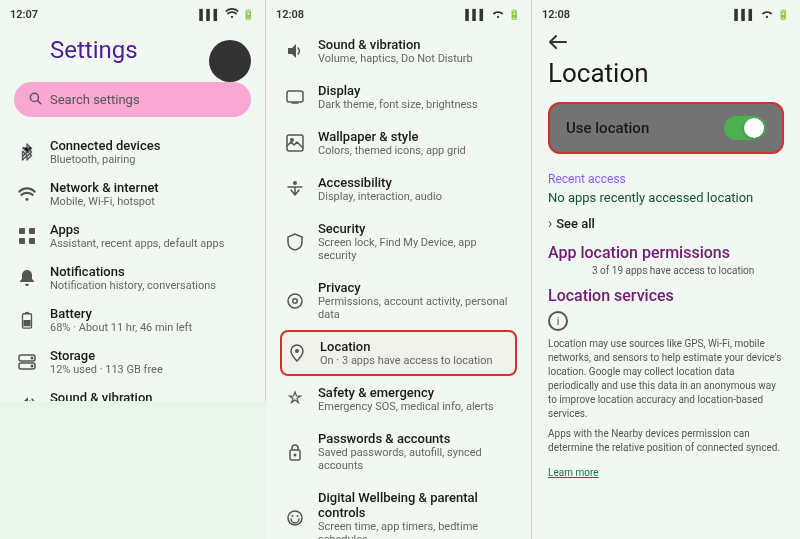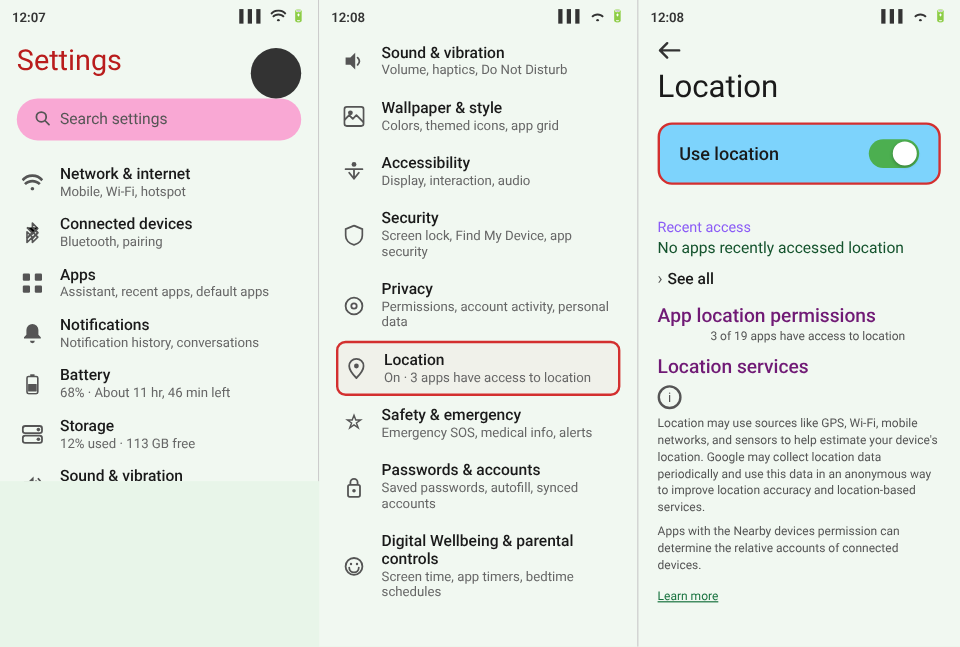--- a/index.html
+++ b/index.html
@@ -46,22 +46,23 @@
 
     
     .panel1-content {
       flex: 1;
       padding: 8px 14px;
       overflow: hidden;
     }
     .panel1-title {
       font-size: 24px;
       font-weight: 400;
-      color: #b91c1c;
+      color: #4c1d95;
       margin-bottom: 10px;
+      margin-left: 36px;
     }
     .avatar-circle {
       width: 42px;
       height: 42px;
       border-radius: 50%;
       background: #333;
       position: absolute;
       top: 40px;
       right: 14px;
     }
@@ -158,22 +159,22 @@
       margin-bottom: 14px;
       margin-top: 4px;
     }
     .use-location-box {
       border: 2px solid #d32f2f;
       border-radius: 12px;
       padding: 12px 16px;
       display: flex;
       align-items: center;
       justify-content: space-between;
-      margin-bottom: 28px;
-      background: #7dd3fc;
+      margin-bottom: 18px;
+      background: #737373;
     }
     .use-location-label {
       font-size: 15px;
       font-weight: 500;
       color: #1a1a1a;
     }
     .toggle-on {
       width: 42px;
       height: 24px;
       background: #4caf50;
@@ -281,43 +282,43 @@
         <svg width="14" height="14" viewBox="0 0 24 24">
             <circle cx="11" cy="11" r="7" stroke="#555" stroke-width="2.5" fill="none"></circle>
             <line x1="16.5" y1="16.5" x2="22" y2="22" stroke="#555" stroke-width="2.5" stroke-linecap="round"></line>
           </svg>
       </span>
       <span class="search-bar-text">Search settings</span>
     </div>
 
     <div class="settings-list-item">
       <div class="item-icon">
+        <svg width="14" height="18" viewBox="0 0 14 20">
+            <path d="M7 1l5 5-5 5V1zM7 9l5 5-5 5v-5l-5 5V9l5 5" stroke="#555" stroke-width="1.5" fill="none" stroke-linejoin="round"></path>
+            <polyline points="2,5 7,10 12,5" stroke="none"></polyline>
+            <path d="M2 5l5 5-5 5m5-10l5 5-5 5" stroke="#555" stroke-width="1.8" fill="none" stroke-linejoin="round"></path>
+          </svg>
+      </div>
+      <div class="item-text">
+        <div class="item-title">Connected devices</div>
+        <div class="item-subtitle">Bluetooth, pairing</div>
+      </div>
+    </div>
+
+    <div class="settings-list-item">
+      <div class="item-icon">
         <svg width="18" height="14" viewBox="0 0 24 18">
             <path d="M12 6C8.4 6 5.1 7.5 2.7 9.9l2.1 2.1C6.6 10.2 9.2 9 12 9s5.4 1.2 7.2 3L21.3 9.9C18.9 7.5 15.6 6 12 6z" fill="#555"></path>
             <path d="M12 0C7.1 0 2.7 2.1 0 5.5l2.1 2.1C4.5 4.8 8.1 3 12 3s7.5 1.8 9.9 4.6l2.1-2.1C21.3 2.1 16.9 0 12 0z" fill="#555"></path>
             <circle cx="12" cy="16" r="2" fill="#555"></circle>
           </svg>
       </div>
       <div class="item-text">
         <div class="item-title">Network &amp; internet</div>
         <div class="item-subtitle">Mobile, Wi-Fi, hotspot</div>
-      </div>
-    </div>
-
-    <div class="settings-list-item">
-      <div class="item-icon">
-        <svg width="14" height="18" viewBox="0 0 14 20">
-            <path d="M7 1l5 5-5 5V1zM7 9l5 5-5 5v-5l-5 5V9l5 5" stroke="#555" stroke-width="1.5" fill="none" stroke-linejoin="round"></path>
-            <polyline points="2,5 7,10 12,5" stroke="none"></polyline>
-            <path d="M2 5l5 5-5 5m5-10l5 5-5 5" stroke="#555" stroke-width="1.8" fill="none" stroke-linejoin="round"></path>
-          </svg>
-      </div>
-      <div class="item-text">
-        <div class="item-title">Connected devices</div>
-        <div class="item-subtitle">Bluetooth, pairing</div>
       </div>
     </div>
 
     <div class="settings-list-item">
       <div class="item-icon">
         <svg width="18" height="18" viewBox="0 0 18 18">
           <rect x="1" y="1" width="6" height="6" rx="1" fill="#555"></rect>
           <rect x="11" y="1" width="6" height="6" rx="1" fill="#555"></rect>
           <rect x="1" y="11" width="6" height="6" rx="1" fill="#555"></rect>
           <rect x="11" y="11" width="6" height="6" rx="1" fill="#555"></rect>
@@ -410,20 +411,33 @@
             <polygon points="2,6 6,6 10,2 10,16 6,12 2,12" fill="#555"></polygon>
             <path d="M12 6c1 1 1.5 2 1.5 3s-.5 2-1.5 3" stroke="#555" stroke-width="1.5" fill="none" stroke-linecap="round"></path>
           </svg>
       </div>
       <div class="item-text">
         <div class="item-title">Sound &amp; vibration</div>
         <div class="item-subtitle">Volume, haptics, Do Not Disturb</div>
       </div>
     </div>
 
+    <div class="panel2-item">
+      <div class="item-icon">
+        <svg width="18" height="14" viewBox="0 0 18 14">
+            <rect x="1" y="1" width="16" height="11" rx="2" stroke="#555" stroke-width="1.5" fill="none"></rect>
+            <line x1="6" y1="13" x2="12" y2="13" stroke="#555" stroke-width="1.5" stroke-linecap="round"></line>
+            <line x1="9" y1="12" x2="9" y2="13" stroke="#555" stroke-width="1.5"></line>
+          </svg>
+      </div>
+      <div class="item-text">
+        <div class="item-title">Display</div>
+        <div class="item-subtitle">Dark theme, font size, brightness</div>
+      </div>
+    </div>
 
     <div class="panel2-item">
       <div class="item-icon">
         <svg width="18" height="18" viewBox="0 0 18 18">
             <rect x="1" y="1" width="16" height="16" rx="2" stroke="#555" stroke-width="1.5" fill="none"></rect>
             <circle cx="6" cy="6" r="2" fill="#555"></circle>
             <path d="M1 12l4-4 3 3 3-3 6 6" stroke="#555" stroke-width="1.5" fill="none" stroke-linejoin="round"></path>
           </svg>
       </div>
       <div class="item-text">
@@ -566,17 +580,17 @@
     </div>
 
     <div class="section-heading">App location permissions</div>
     <div class="section-sub">3 of 19 apps have access to location</div>
 
     <div class="section-heading">Location services</div>
 
     <div style="margin-top: 6px;">
       <div class="info-icon">i</div>
       <p class="small-text">Location may use sources like GPS, Wi-Fi, mobile networks, and sensors to help estimate your device's location. Google may collect location data periodically and use this data in an anonymous way to improve location accuracy and location-based services.</p>
-      <p class="small-text">Apps with the Nearby devices permission can determine the relative accounts of connected devices.</p>
+      <p class="small-text">Apps with the Nearby devices permission can determine the relative position of connected synced.</p>
       <span class="learn-more">Learn more</span>
     </div>
   </div>
 </div>
 
 </body></html>

